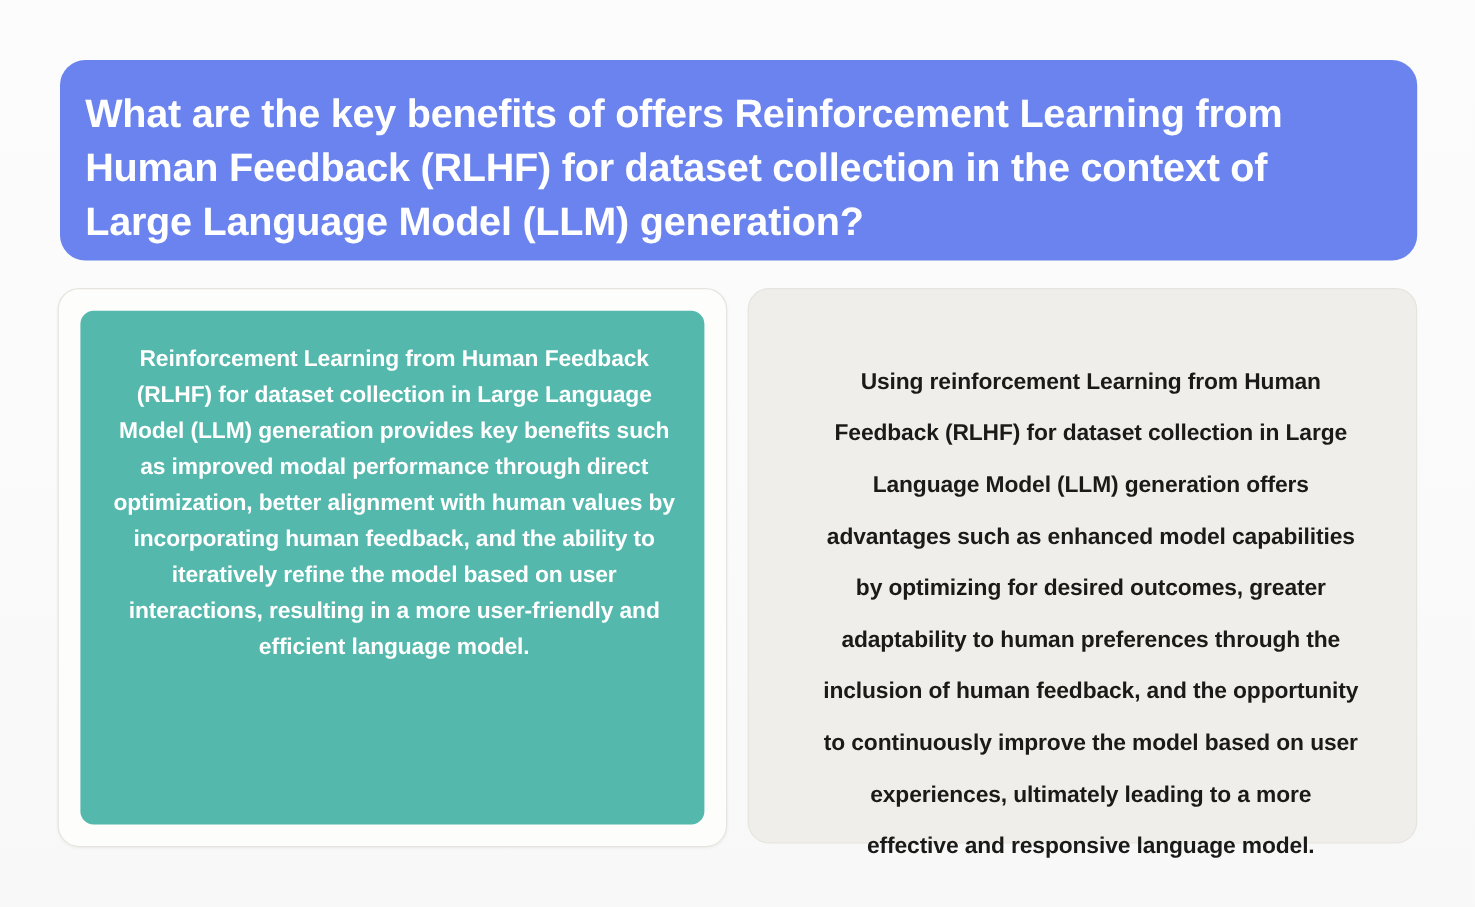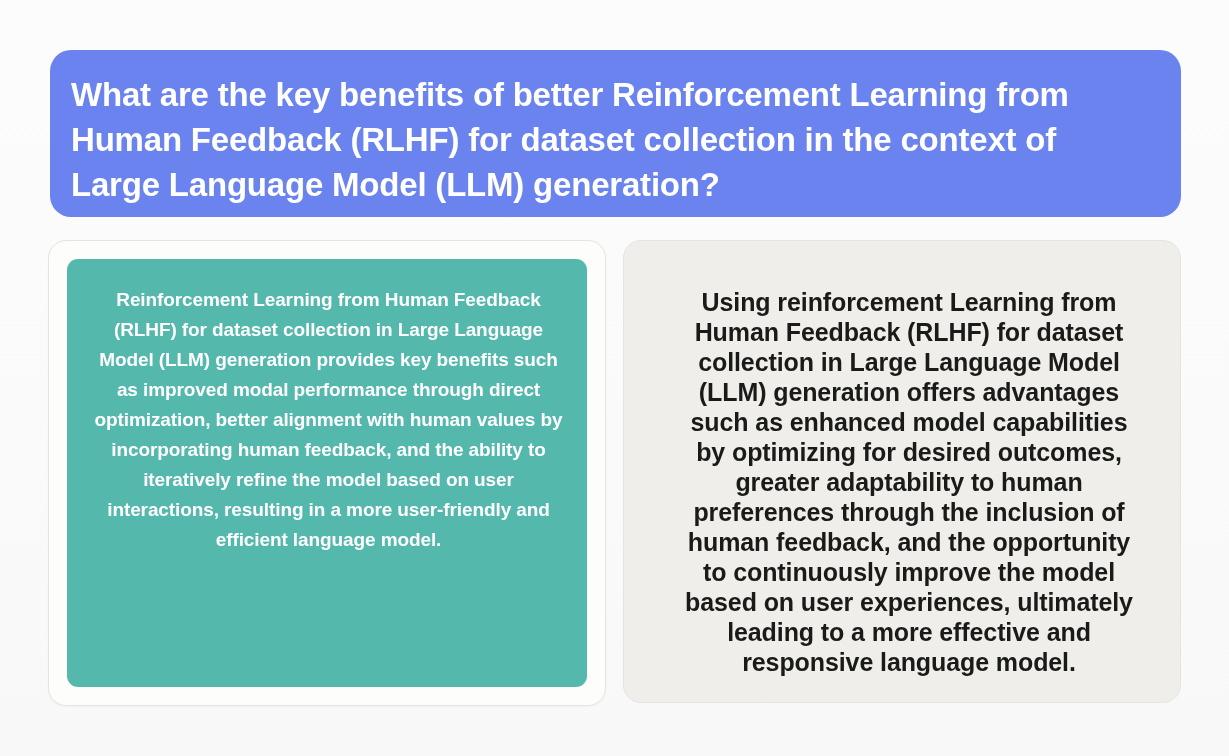--- a/index.html
+++ b/index.html
@@ -93,35 +93,35 @@
     width: 558px;
     height: 463px;
     background: #efeeea;
     border: 1px solid #e6e4de;
     border-radius: 18px;
     box-sizing: border-box;
     padding: 44px 36px 20px 50px;
   }
   .answer-text-dark {
     color: #1a1a18;
-    font-size: 25px;
+    font-size: 19px;
     font-weight: bold;
-    line-height: 30px;
+    line-height: 43px;
     letter-spacing: -0.1px;
-    margin: 2px;
+    margin: 12px;
     white-space: pre-line;
   }
 </style>
 </head>
 <body>
 
 <div class="page">
 
   <div class="question-bar">
-    <p class="question-text">What are the key benefits of better Reinforcement Learning from Human Feedback (RLHF) for dataset collection in the context of Large Language Model (LLM) generation?</p>
+    <p class="question-text">What are the key benefits of offers Reinforcement Learning from Human Feedback (RLHF) for dataset collection in the context of Large Language Model (LLM) generation?</p>
   </div>
 
   <div class="cards-row">
 
     <div class="card-left">
       <div class="teal-panel">
         <p class="answer-text-light">Reinforcement Learning from Human Feedback (RLHF) for dataset collection in Large Language Model (LLM) generation provides key benefits such as improved modal performance through direct optimization, better alignment with human values by incorporating human feedback, and the ability to iteratively refine the model based on user interactions, resulting in a more user-friendly and efficient language model.</p>
       </div>
     </div>
 

